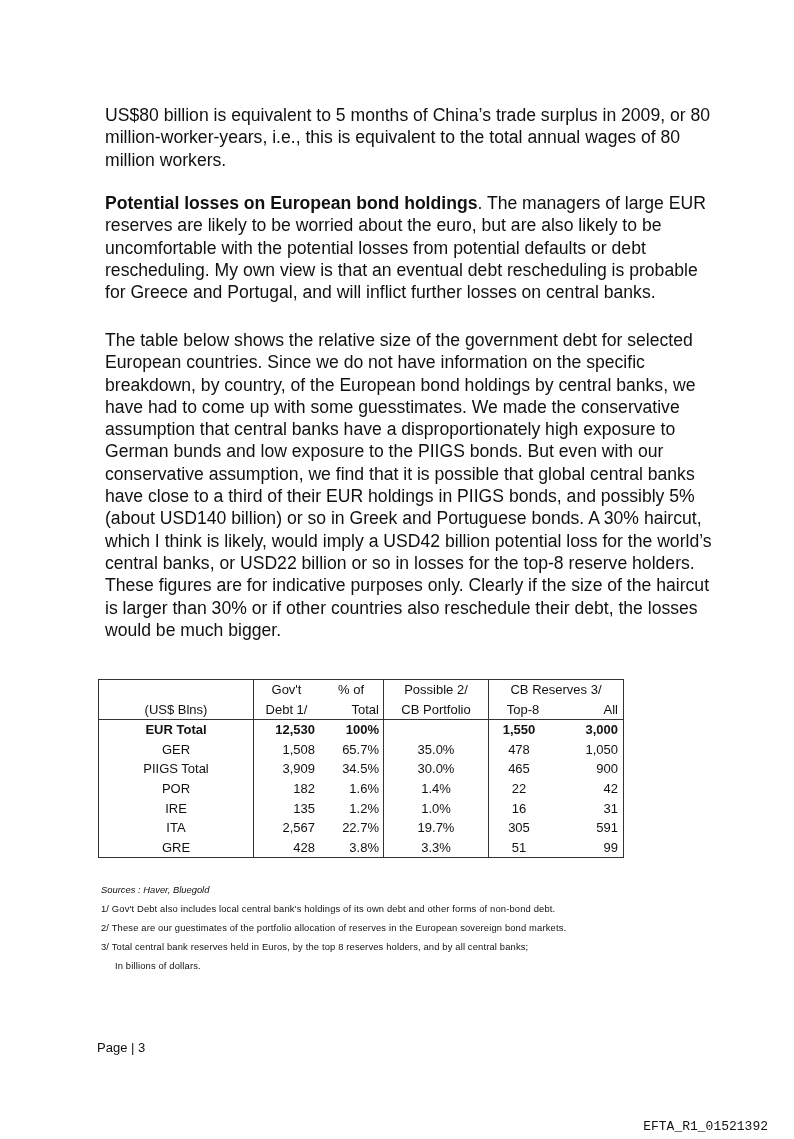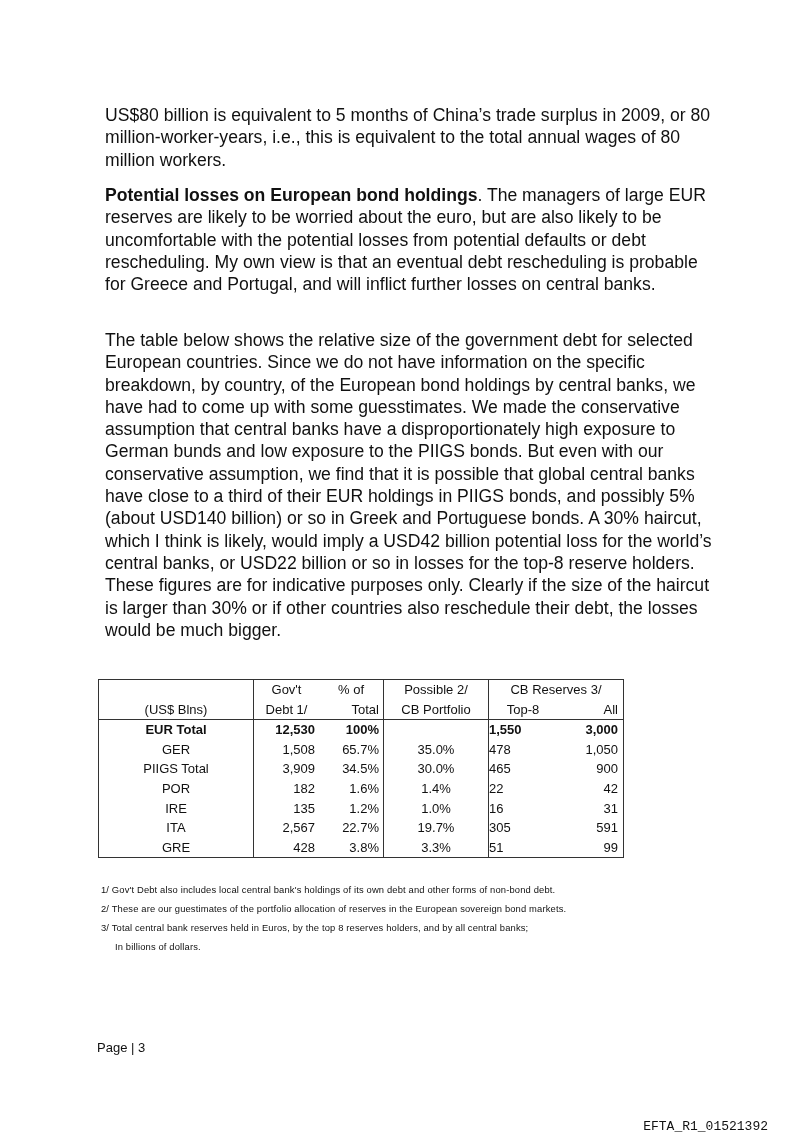--- a/index.html
+++ b/index.html
@@ -5,35 +5,35 @@
     html, body { margin: 0; padding: 0; background: #ffffff; }
     body { width: 794px; height: 1139px; position: relative; overflow: hidden; color: #111; }
     .page { position: absolute; left: 0; top: 0; width: 794px; height: 1139px; }
     .body-text {
       position: absolute; left: 97px; width: 610px;
       font-family: Liberation Sans, sans-serif; font-size: 17.6px; line-height: 22.3px;
       color: #111; margin: 8px;
     }
     .body-text b { font-weight: bold; }
     #p1 { top: 96px; }
-    #p2 { top: 176px; }
+    #p2 { top: 184px; }
     #p3 { top: 321px; }
 
     .tbl-wrap { position: absolute; left: 98px; top: 679px; }
     table.data {
       border-collapse: collapse;
       font-family: "Liberation Sans", sans-serif; font-size: 13px; color: #111;
       border: 1.3px solid #333;
     }
     table.data td { padding: 0; height: 19.6px; line-height: 19.6px; white-space: nowrap; }
     .c0 { width: 154px; text-align: center; }
     .c1 { width: 61px; text-align: right; padding-right: 4px !important; }
     .c2 { width: 60px; text-align: right; padding-right: 4px !important; }
     .c3 { width: 104px; text-align: center; }
-    .c4 { width: 60px; text-align: left; padding-right: 8px !important; }
+    .c4 { width: 60px; text-align: center; padding-right: 8px !important; }
     .c5 { width: 61px; text-align: right; padding-right: 5px !important; }
     .vl { border-left: 1.3px solid #333; }
     tr.hdr-bottom td { border-bottom: 1.3px solid #333; }
     tr.bold td { font-weight: bold; }
     .hdr-center { text-align: center !important; padding-right: 0 !important; }
 
     .notes { position: absolute; left: 101px; top: 880px; font-family: "Liberation Sans", sans-serif; font-size: 9.4px; color: #111; }
     .notes div { height: 19px; line-height: 19px; white-space: nowrap; letter-spacing: 0.15px; }
     .notes .src { font-style: italic; letter-spacing: 0; }
     .notes .indent { padding-left: 14px; }
@@ -126,20 +126,21 @@
             <td class="c2">3.8%</td>
             <td class="c3 vl">3.3%</td>
             <td class="c4 vl">51</td>
             <td class="c5">99</td>
           </tr>
         </tbody>
     </table>
   </div>
 
   <div class="notes">
+    <div class="src">Sources : Haver, Bluegold</div>
     <div>1/ Gov't Debt also includes local central bank's holdings of its own debt and other forms of non-bond debt.</div>
     <div>2/ These are our guestimates of the portfolio allocation of reserves in the European sovereign bond markets.</div>
     <div>3/ Total central bank reserves held in Euros, by the top 8 reserves holders, and by all central banks;</div>
     <div class="indent">In billions of dollars.</div>
   </div>
 
   <div class="page-num">Page | 3</div>
   <div class="doc-id">EFTA_R1_01521392</div>
 </div>
 

